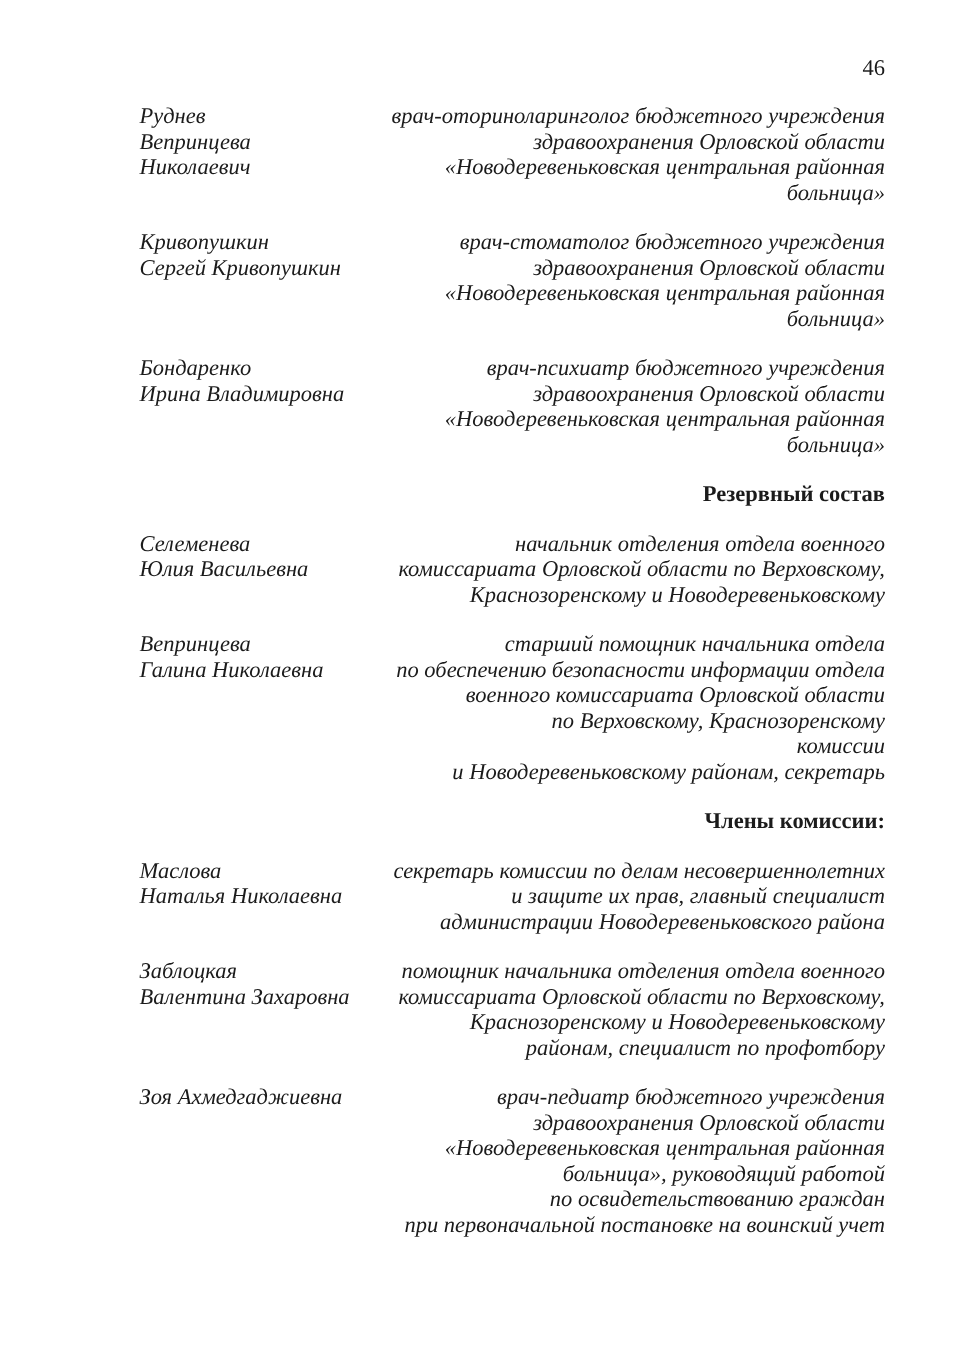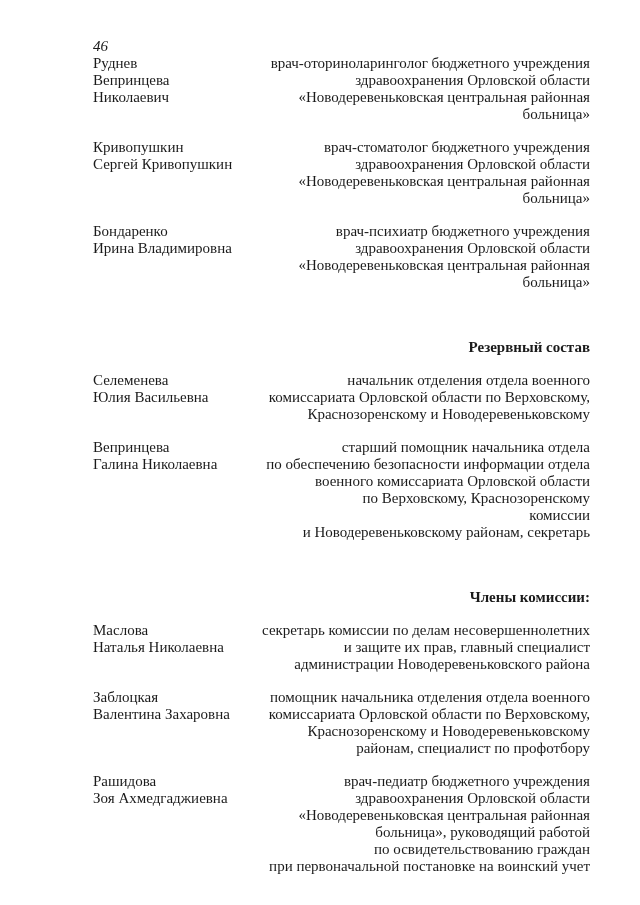--- a/index.html
+++ b/index.html
@@ -17,43 +17,42 @@
     color: #1b1b1b;
   }
   .page {
     box-sizing: border-box;
     width: 640px;
     height: 905px;
     padding: 38px 50px 0 93px;
     background: #ffffff;
   }
   .page-number {
-    text-align: left;
-    margin-bottom: 0;
-    font-style: italic;
+    text-align: right;
+    margin-bottom: 15px;
   }
   .row {
     display: flex;
     margin-bottom: 16px;
   }
   .col-name {
     flex: 0 0 159px;
     width: 159px;
   }
   .col-desc {
     flex: 1 1 auto;
     min-width: 0;
     text-align: right;
   }
   .heading {
     font-weight: bold;
-    margin-top: 32px;
   }
   .line {
     white-space: nowrap;
+    font-style: italic;
   }
 </style>
 </head>
 <body>
 
 <div class="page">
   <div class="page-number">46</div>
   <div>
       <div class="row">
         <div class="col-name">
@@ -143,21 +142,20 @@
         </div>
         <div class="col-desc">
           <div class="line">помощник начальника отделения отдела военного</div>
           <div class="line">комиссариата Орловской области по Верховскому,</div>
           <div class="line">Краснозоренскому и Новодеревеньковскому</div>
           <div class="line">районам, специалист по профотбору</div>
         </div>
       </div>
       <div class="row">
         <div class="col-name">
-          <div class="line">Рашидова</div>
           <div class="line">Зоя Ахмедгаджиевна</div>
         </div>
         <div class="col-desc">
           <div class="line">врач-педиатр бюджетного учреждения</div>
           <div class="line">здравоохранения Орловской области</div>
           <div class="line">«Новодеревеньковская центральная районная</div>
           <div class="line">больница», руководящий работой</div>
           <div class="line">по освидетельствованию граждан</div>
           <div class="line">при первоначальной постановке на воинский учет</div>
         </div>

